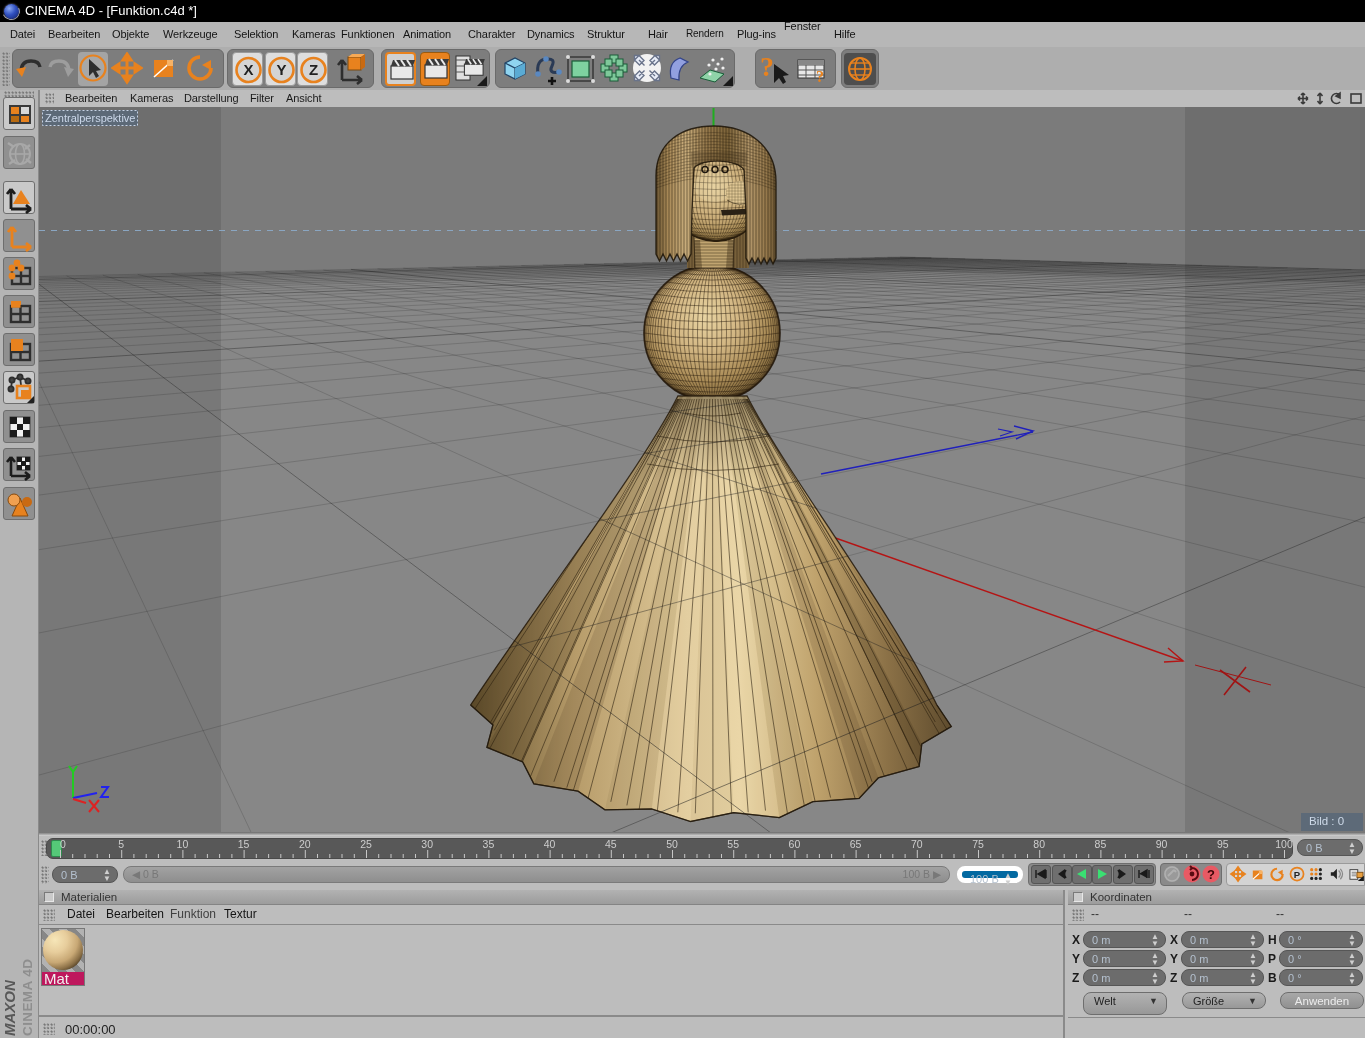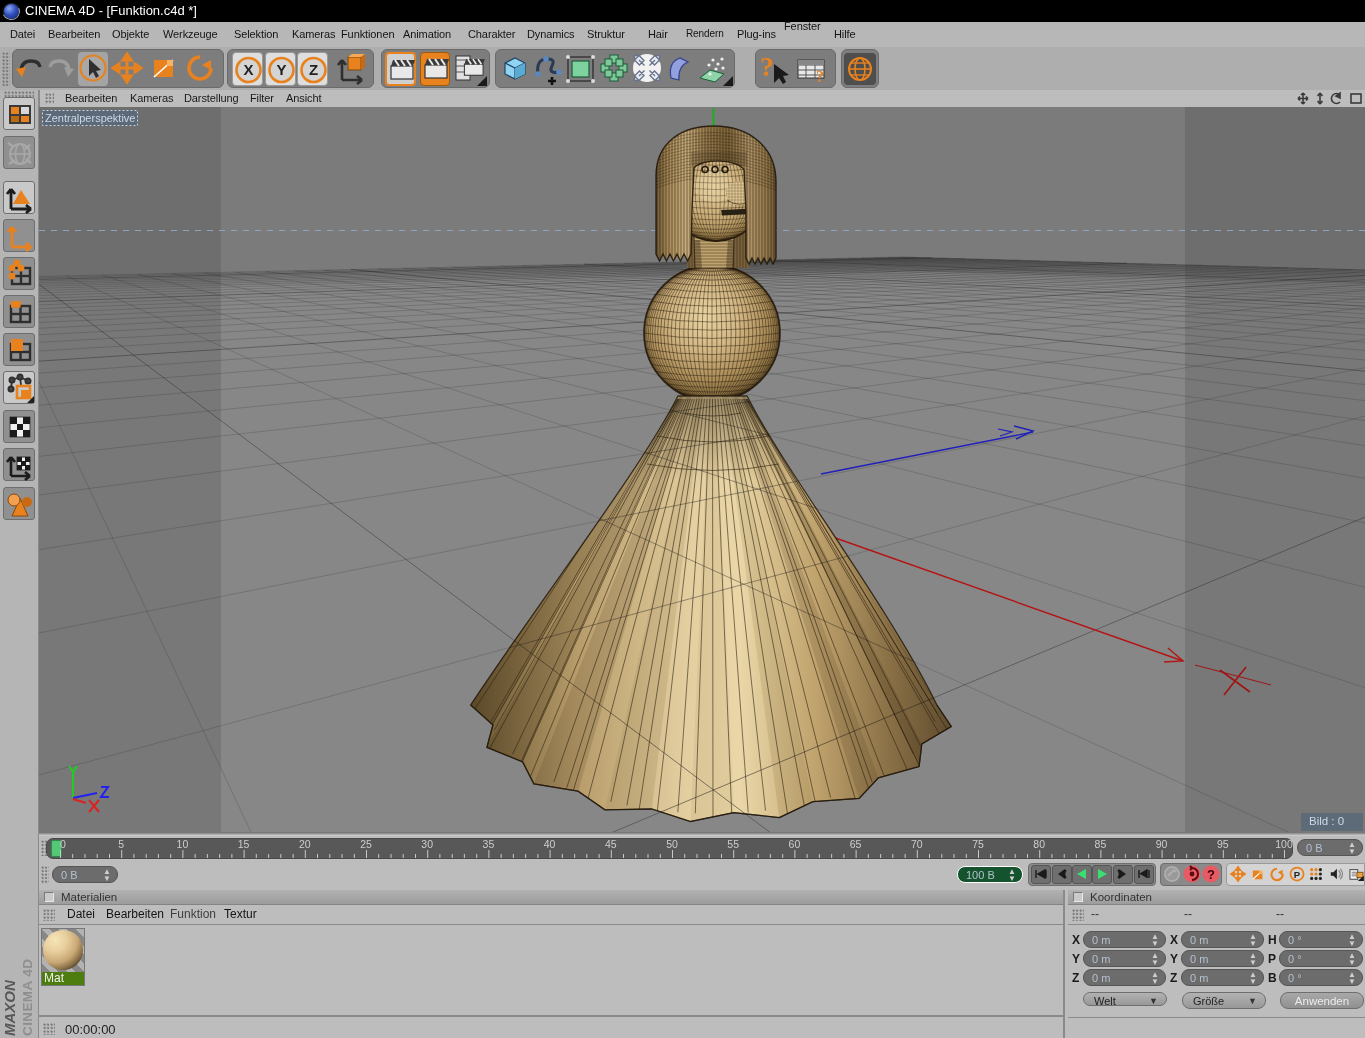--- a/index.html
+++ b/index.html
@@ -598,21 +598,22 @@
           <rect x="1259.5" y="16" width="1" height="4" fill="#c8c8c8"></rect>
           <rect x="1271.8" y="16" width="1" height="4" fill="#c8c8c8"></rect>
           <rect x="1284.0" y="12" width="1" height="8" fill="#c8c8c8"></rect>
           <text x="1284.0" y="10" font-size="10.5" fill="#cdcdcd" text-anchor="middle" font-family="Liberation Sans,sans-serif">100</text>
         </g>
       </svg></div>
     <div style="position:absolute;left:1297px;top:839px;width:66px;height:17px;background:#6c6c6c;border-radius:8px;border:1px solid #565656;color:#b4c0ce;font-size:11px;line-height:16px;padding-left:8px;box-sizing:border-box">0 B<span style="position:absolute;right:6px;top:1px;color:#cfcfcf;font-size:8px;line-height:7px">▲<br>▼</span></div>
     <div class="abs" style="left:39px;top:861px;width:1326px;height:29px;background:#bdbdbd"></div>
     <div style="position:absolute;left:41px;top:866px;width:8px;height:18px;background-image:radial-gradient(circle at 1.5px 1.5px, #777 1px, transparent 1.2px);background-size:3.5px 3.5px;"></div>
     <div style="position:absolute;left:52px;top:866px;width:66px;height:17px;background:#6c6c6c;border-radius:8px;border:1px solid #565656;color:#b4c0ce;font-size:11px;line-height:16px;padding-left:8px;box-sizing:border-box">0 B<span style="position:absolute;right:6px;top:1px;color:#cfcfcf;font-size:8px;line-height:7px">▲<br>▼</span></div>
-    <div style="position:absolute;left:957px;top:866px;width:66px;height:17px;background:#14532d;border-radius:8px;border:1px solid #ffffff;color:#b4c0ce;font-size:11px;line-height:16px;padding-left:8px;box-sizing:border-box">100 B<span style="position:absolute;right:6px;top:1px;color:#cfcfcf;font-size:8px;line-height:7px">▲<br>▼</span></div>
+    <div class="abs" style="left:123px;top:866px;width:827px;height:17px;background:linear-gradient(#a2a2a2,#8e8e8e);border-radius:8px;border:1px solid #7a7a7a;color:#787878;font-size:10.5px;line-height:15px"><span style="margin-left:8px">◀ 0 B</span><span style="position:absolute;right:8px">100 B ▶</span></div>
+    <div style="position:absolute;left:957px;top:866px;width:66px;height:17px;background:#0369a1;border-radius:8px;border:5px solid #ffffff;color:#b4c0ce;font-size:11px;line-height:16px;padding-left:8px;box-sizing:border-box">100 B<span style="position:absolute;right:6px;top:1px;color:#cfcfcf;font-size:8px;line-height:7px">▲<br>▼</span></div>
     <div class="abs" style="left:1028px;top:863px;width:128px;height:23px;background:#8a8a8a;border-radius:4px;border:1px solid #6e6e6e"></div>
     <div class="abs" style="left:1031px;top:865px;width:20px;height:19px;background:#6f6f6f;border:1px solid #555;border-radius:3px"><svg width="18" height="17" viewBox="0 0 18 17" xmlns="http://www.w3.org/2000/svg" style="">
         <path d="M4 4 L4 12 M13 4 L13 12 L6 8 Z M14 4 L14 12" fill="#1a1a1a" stroke="#1a1a1a" stroke-width="1.4"></path>
       </svg></div>
     <div class="abs" style="left:1052px;top:865px;width:20px;height:19px;background:#6f6f6f;border:1px solid #555;border-radius:3px"><svg width="18" height="17" viewBox="0 0 18 17" xmlns="http://www.w3.org/2000/svg" style="">
         <path d="M12 3 L5 8 L12 13 Z" fill="#1a1a1a"></path>
         <path d="M13 4 Q10 8 13 12" stroke="#1a1a1a" stroke-width="1.6" fill="none"></path>
       </svg></div>
     <div class="abs" style="left:1072px;top:865px;width:20px;height:19px;background:#6f6f6f;border:1px solid #555;border-radius:3px"><svg width="18" height="17" viewBox="0 0 18 17" xmlns="http://www.w3.org/2000/svg" style="">
         <path d="M13 3 L4 8 L13 13 Z" fill="#3adf72"></path>
@@ -713,21 +714,21 @@
     <div style="position:absolute;left:43px;top:909px;width:12px;height:12px;background-image:radial-gradient(circle at 1.5px 1.5px, #777 1px, transparent 1.2px);background-size:3.5px 3.5px;"></div>
     <div class="abs" style="left:67px;top:907px;font-size:12px;color:#141414">Datei</div>
     <div class="abs" style="left:106px;top:907px;font-size:12px;color:#141414">Bearbeiten</div>
     <div class="abs" style="left:170px;top:907px;font-size:12px;color:#404040">Funktion</div>
     <div class="abs" style="left:224px;top:907px;font-size:12px;color:#141414">Textur</div>
     <div class="abs" style="left:39px;top:924px;width:1024px;height:1px;background:#8a8a8a"></div>
     <div class="abs" style="left:41px;top:928px;width:44px;height:58px;border:1px solid #777">
       <div class="abs" style="left:0;top:0;width:42px;height:43px;background:repeating-linear-gradient(45deg,#878787 0 6px,#b2b2b2 6px 12px)">
         <div class="abs" style="left:1px;top:1px;width:40px;height:40px;border-radius:50%;background:radial-gradient(circle at 30% 25%,#f6e6b8 0%,#e7cd9c 30%,#c8a875 55%,#8a6f46 72%,#3a2d1a 86%,#0c0906 100%)"></div>
       </div>
-      <div class="abs" style="left:0;top:43px;width:42px;height:13px;background:#4d7c0f;color:#f0f0f0;font-size:12px;line-height:13px;padding-left:2px">Mat</div>
+      <div class="abs" style="left:0;top:43px;width:42px;height:13px;background:#be185d;color:#f0f0f0;font-size:15px;line-height:13px;padding-left:2px">Mat</div>
     </div>
     <div class="abs" style="left:39px;top:1015px;width:1024px;height:2px;background:#8a8a8a"></div>
     <div style="position:absolute;left:43px;top:1023px;width:12px;height:12px;background-image:radial-gradient(circle at 1.5px 1.5px, #777 1px, transparent 1.2px);background-size:3.5px 3.5px;"></div>
     <div class="abs" style="left:65px;top:1022px;font-size:13px;color:#222">00:00:00</div>
     <div class="abs" style="left:1063px;top:890px;width:2px;height:148px;background:#8a8a8a"></div>
     <div class="abs" style="left:1068px;top:890px;width:297px;height:15px;background:linear-gradient(#b2b2b2,#9c9c9c);border-bottom:1px solid #848484"></div>
     <div style="position:absolute;left:1073px;top:892px;width:10px;height:10px;background:#cacaca;border-top:1px solid #7a7a7a;border-left:1px solid #7a7a7a;border-right:1px solid #e8e8e8;border-bottom:1px solid #e8e8e8"></div>
     <div class="abs" style="left:1090px;top:891px;font-size:11.5px;color:#333">Koordinaten</div>
     <div style="position:absolute;left:1072px;top:909px;width:12px;height:12px;background-image:radial-gradient(circle at 1.5px 1.5px, #777 1px, transparent 1.2px);background-size:3.5px 3.5px;"></div>
     <div class="abs" style="left:1091px;top:907px;font-size:12px;color:#333">--</div>
@@ -745,16 +746,16 @@
     <div style="position:absolute;left:1170px;top:952px;font-size:12px;font-weight:bold;color:#1a1a1a">Y</div>
     <div style="position:absolute;left:1181px;top:950px;width:83px;height:17px;background:#6c6c6c;border-radius:8px;border:1px solid #565656;color:#b4c0ce;font-size:11px;line-height:16px;padding-left:8px;box-sizing:border-box">0 m<span style="position:absolute;right:6px;top:1px;color:#cfcfcf;font-size:8px;line-height:7px">▲<br>▼</span></div>
     <div style="position:absolute;left:1268px;top:952px;font-size:12px;font-weight:bold;color:#1a1a1a">P</div>
     <div style="position:absolute;left:1279px;top:950px;width:84px;height:17px;background:#6c6c6c;border-radius:8px;border:1px solid #565656;color:#b4c0ce;font-size:11px;line-height:16px;padding-left:8px;box-sizing:border-box">0 °<span style="position:absolute;right:6px;top:1px;color:#cfcfcf;font-size:8px;line-height:7px">▲<br>▼</span></div>
     <div style="position:absolute;left:1072px;top:971px;font-size:12px;font-weight:bold;color:#1a1a1a">Z</div>
     <div style="position:absolute;left:1083px;top:969px;width:83px;height:17px;background:#6c6c6c;border-radius:8px;border:1px solid #565656;color:#b4c0ce;font-size:11px;line-height:16px;padding-left:8px;box-sizing:border-box">0 m<span style="position:absolute;right:6px;top:1px;color:#cfcfcf;font-size:8px;line-height:7px">▲<br>▼</span></div>
     <div style="position:absolute;left:1170px;top:971px;font-size:12px;font-weight:bold;color:#1a1a1a">Z</div>
     <div style="position:absolute;left:1181px;top:969px;width:83px;height:17px;background:#6c6c6c;border-radius:8px;border:1px solid #565656;color:#b4c0ce;font-size:11px;line-height:16px;padding-left:8px;box-sizing:border-box">0 m<span style="position:absolute;right:6px;top:1px;color:#cfcfcf;font-size:8px;line-height:7px">▲<br>▼</span></div>
     <div style="position:absolute;left:1268px;top:971px;font-size:12px;font-weight:bold;color:#1a1a1a">B</div>
     <div style="position:absolute;left:1279px;top:969px;width:84px;height:17px;background:#6c6c6c;border-radius:8px;border:1px solid #565656;color:#b4c0ce;font-size:11px;line-height:16px;padding-left:8px;box-sizing:border-box">0 °<span style="position:absolute;right:6px;top:1px;color:#cfcfcf;font-size:8px;line-height:7px">▲<br>▼</span></div>
-    <div style="position:absolute;left:1083px;top:992px;width:84px;height:14px;background:linear-gradient(#b2b2b2,#989898);border-radius:8px;border:1px solid #6e6e6e;color:#222;font-size:11px;line-height:16px;padding-left:10px;box-sizing:border-box">Welt<span style="position:absolute;right:8px;top:0px;color:#333;font-size:9px">▼</span></div>
+    <div style="position:absolute;left:1083px;top:992px;width:84px;height:23px;background:linear-gradient(#b2b2b2,#989898);border-radius:8px;border:1px solid #6e6e6e;color:#222;font-size:11px;line-height:16px;padding-left:10px;box-sizing:border-box">Welt<span style="position:absolute;right:8px;top:0px;color:#333;font-size:9px">▼</span></div>
     <div style="position:absolute;left:1182px;top:992px;width:84px;height:17px;background:linear-gradient(#b2b2b2,#989898);border-radius:8px;border:1px solid #6e6e6e;color:#222;font-size:11px;line-height:16px;padding-left:10px;box-sizing:border-box">Größe<span style="position:absolute;right:8px;top:0px;color:#333;font-size:9px">▼</span></div>
     <div class="abs" style="left:1280px;top:992px;width:84px;height:17px;background:linear-gradient(#a8a8a8,#909090);border-radius:8px;border:1px solid #6e6e6e;color:#ececec;font-size:11.5px;line-height:16px;text-align:center">Anwenden</div>
     <div class="abs" style="left:1068px;top:1017px;width:297px;height:1px;background:#8a8a8a"></div>
   </div>
 </body></html>

